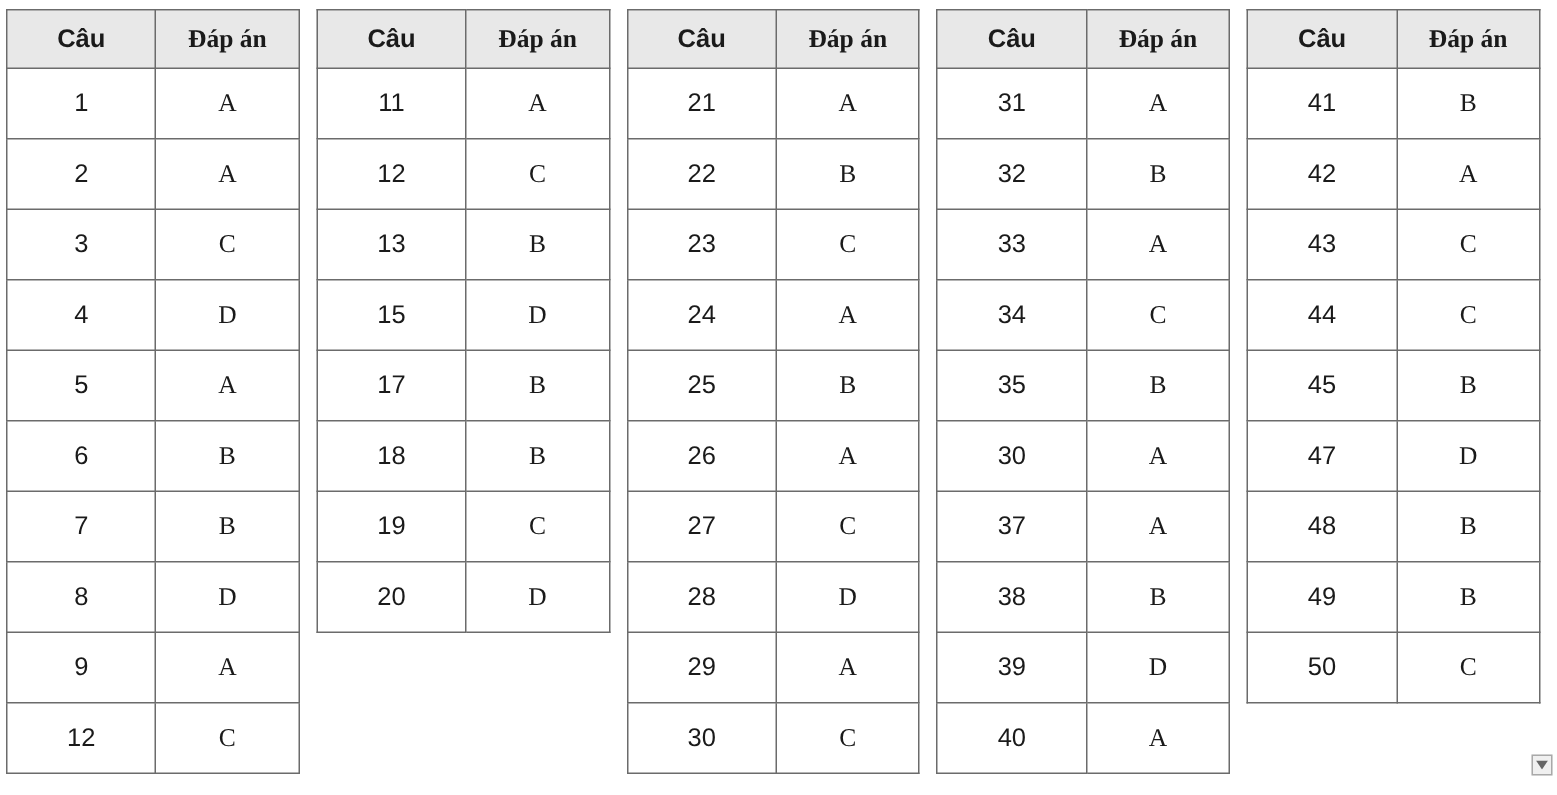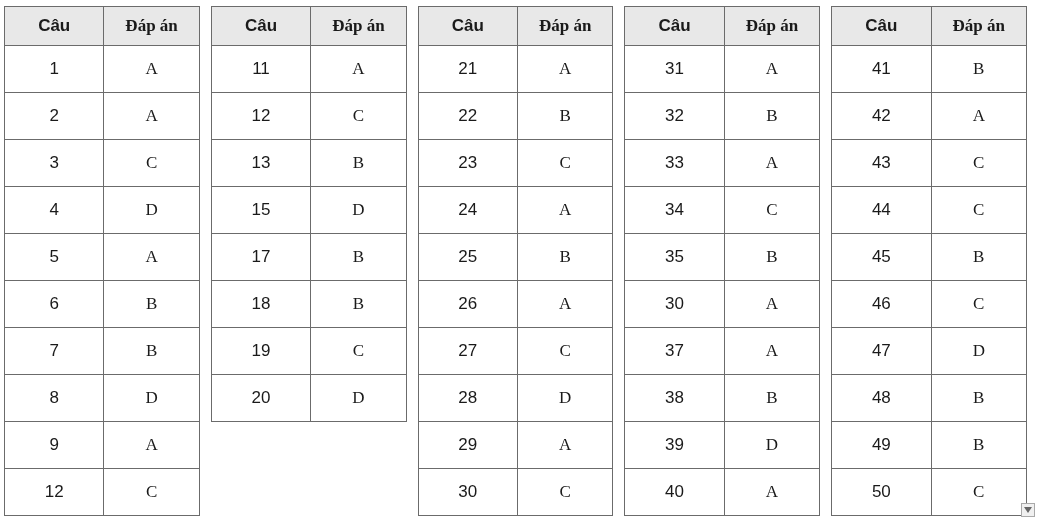--- a/index.html
+++ b/index.html
@@ -289,24 +289,20 @@
           </tr>
           <tr>
             <td class="col-q">44</td>
             <td class="col-a">C</td>
           </tr>
           <tr>
             <td class="col-q">45</td>
             <td class="col-a">B</td>
           </tr>
           <tr>
-            <td class="col-q">46</td>
-            <td class="col-a">C</td>
-          </tr>
-          <tr>
             <td class="col-q">47</td>
             <td class="col-a">D</td>
           </tr>
           <tr>
             <td class="col-q">48</td>
             <td class="col-a">B</td>
           </tr>
           <tr>
             <td class="col-q">49</td>
             <td class="col-a">B</td>

